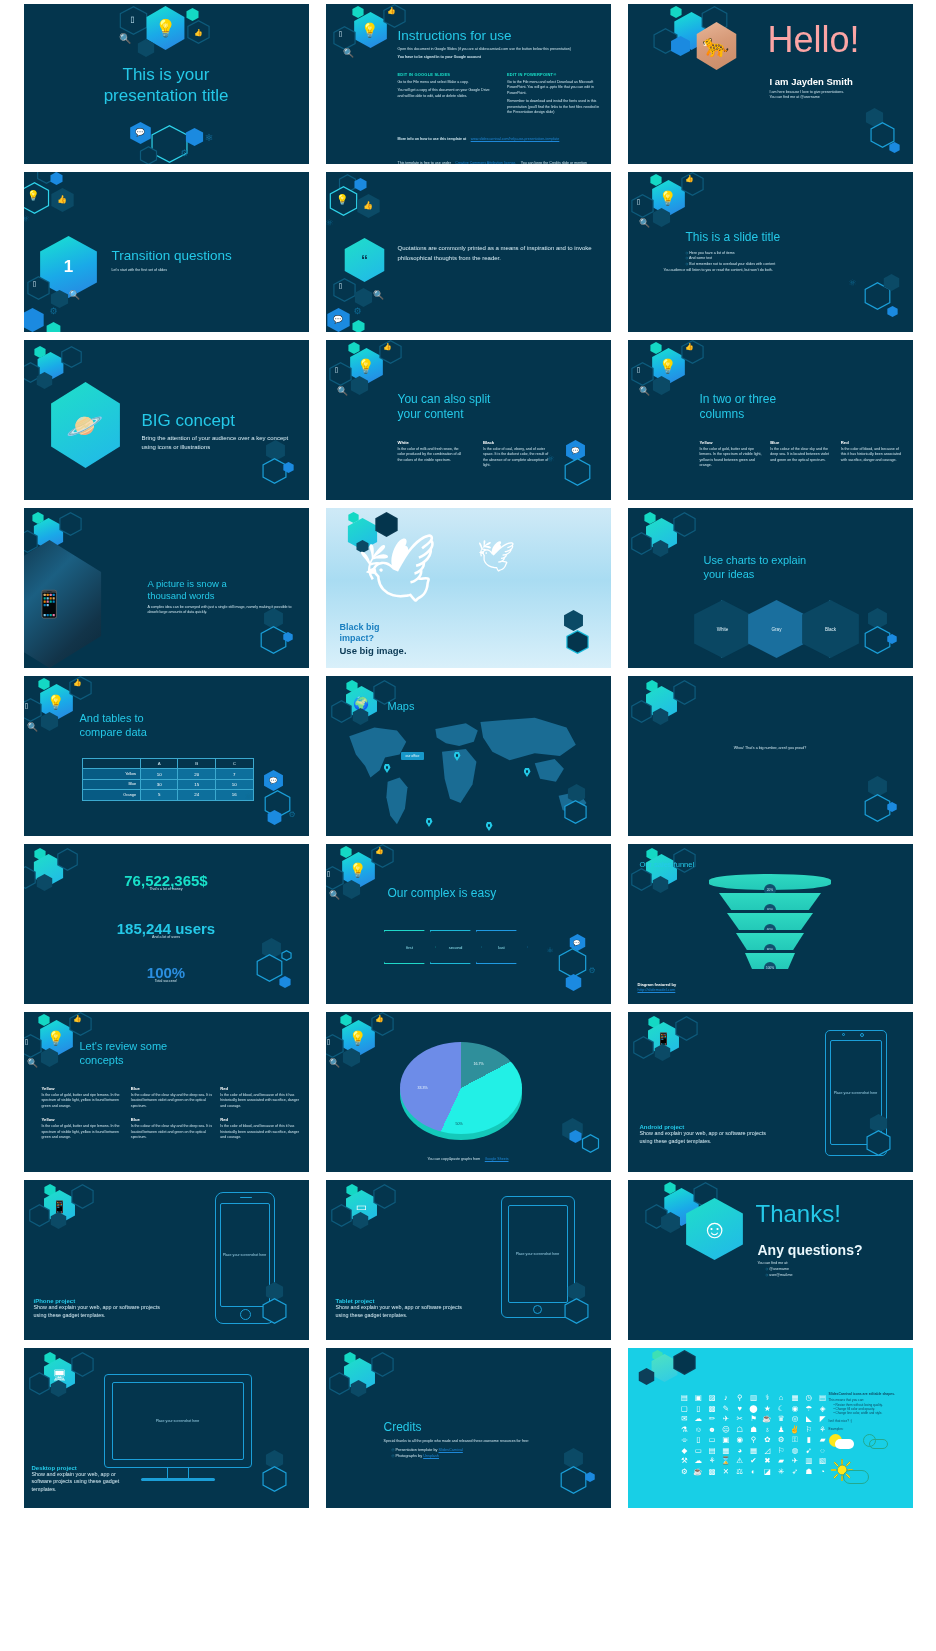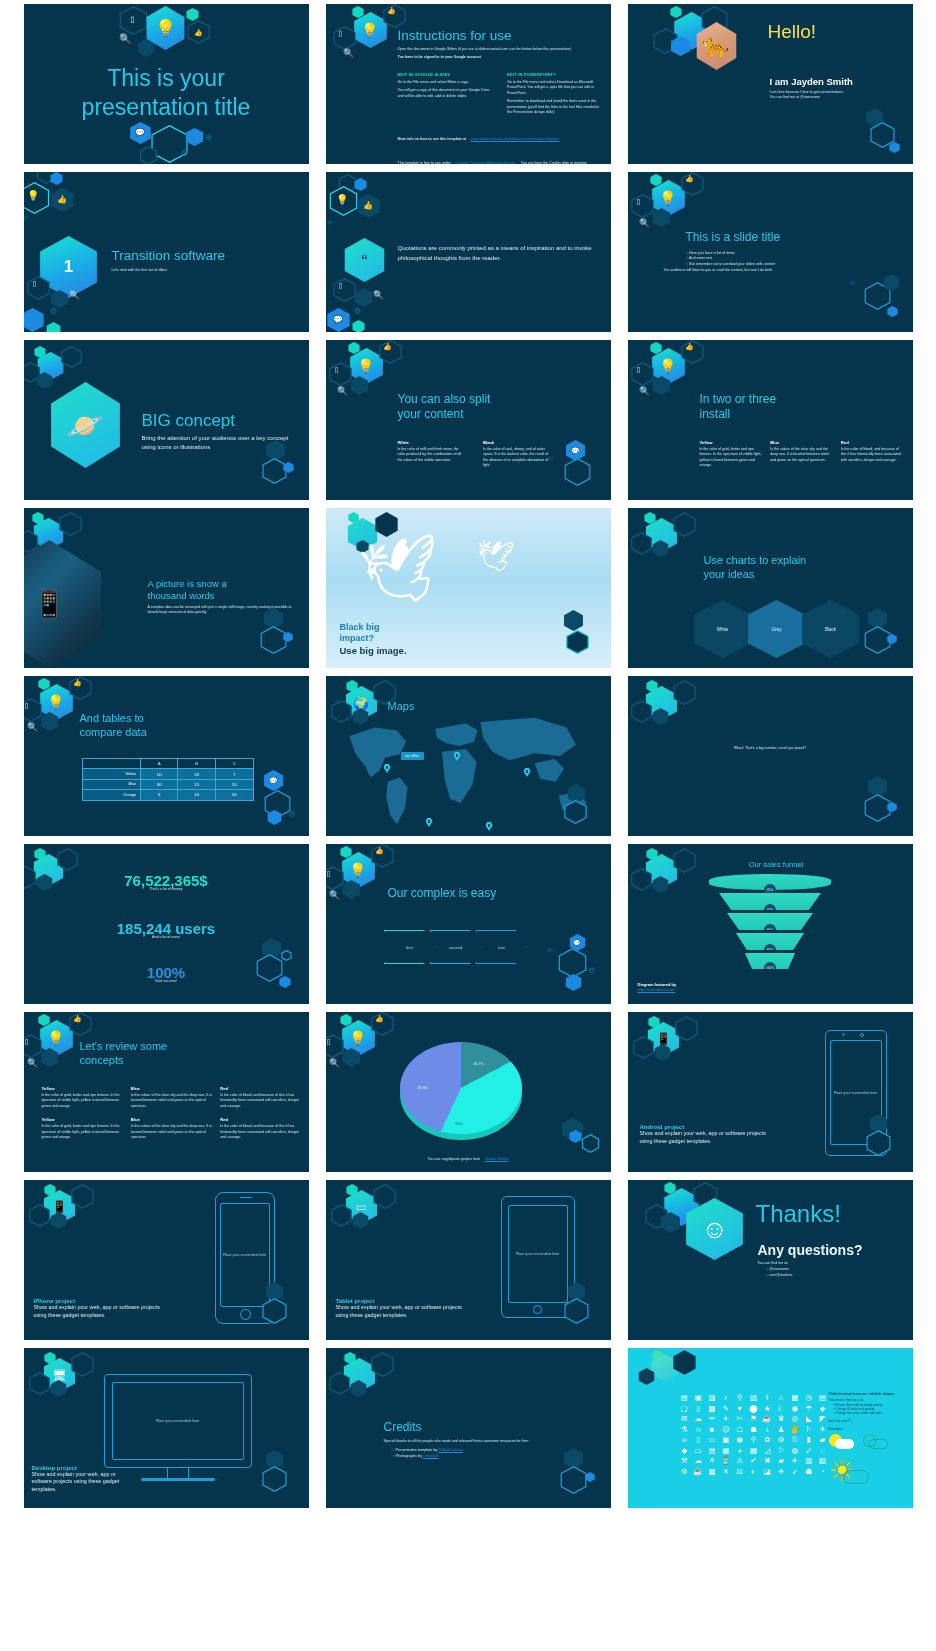--- a/index.html
+++ b/index.html
@@ -51,21 +51,21 @@
   .teal { background: #14d8c4; }
   .blue { background: #1b8ae0; }
   .navy { background: #0b4a66; }
 
   .corner-tl { position: absolute; left: 0; top: 0; width: 92px; height: 78px; pointer-events: none; }
   .corner-br { position: absolute; right: 2px; bottom: 2px; width: 62px; height: 58px; pointer-events: none; }
 
   .ic { color:#fff; font-size: 9px; line-height: 1; }
 
   
-  .title-xl { color:#25c9e8; font-size: 23px; line-height: 1.25; font-weight: 400; }
+  .title-xl { color:#25c9e8; font-size: 17px; line-height: 1.25; font-weight: 400; }
   .title-lg { color:#25c9e8; font-size: 13.5px; line-height: 1.2; font-weight: 400; }
   .title-md { color:#25c9e8; font-size: 11px; line-height: 1.25; font-weight: 400; }
   .body-sm { color:#d9eef6; font-size: 4.6px; line-height: 1.45; }
   .body-xs { color:#cfe6ef; font-size: 3.6px; line-height: 1.5; }
   .lbl-hd { color:#19e0c9; font-size: 4px; font-weight: bold; letter-spacing:.2px;}
   .lnk { color:#1e87d8; text-decoration: underline; }
 
   .col3 { display: grid; grid-template-columns: repeat(3,1fr); gap: 7px; }
   .col2 { display: grid; grid-template-columns: repeat(2,1fr); gap: 16px; }
   .colhd { color:#ffffff; font-size: 4.2px; font-weight: bold; margin-bottom: 2px;}
@@ -208,21 +208,21 @@
         <div class="hex teal" style="left:20px;top:0;width:13px;height:12px;"></div>
         <div class="hex grad" style="left:22px;top:6px;width:40px;height:38px;"></div>
         <div class="hex-o" style="left:50px;top:0px;width:30px;height:28px;color:#0e5b7c;"></div>
         <div class="hex-o" style="left:2px;top:22px;width:28px;height:26px;color:#0e5b7c;"></div>
         <div class="hex blue" style="left:20px;top:30px;width:22px;height:20px;"></div>
         <div class="hex leopard photo-hex" style="left:44px;top:16px;width:46px;height:48px;">
           <span style="font-size:22px">🐆</span>
         </div>
       </div>
       <div style="position:absolute;left:140px;top:18px;">
-        <div style="color:#fde047;font-size:19px;line-height:1">Hello!</div>
+        <div style="color:#fca5a5;font-size:36px;line-height:1">Hello!</div>
       </div>
       <div style="position:absolute;left:142px;top:72px;right:6px;">
         <div style="color:#ffffff;font-size:9.5px;font-weight:bold">I am Jayden Smith</div>
         <div class="body-xs" style="margin-top:3px">I am here because I love to give presentations.</div>
         <div class="body-xs">You can find me at @username</div>
       </div>
       <div class="corner-br">
         <div class="hex navy" style="left:16px;top:4px;width:20px;height:19px;"></div>
         <div class="hex-o" style="left:20px;top:18px;width:28px;height:26px;color:#1b9fd8;"></div>
         <div class="hex blue" style="left:40px;top:38px;width:12px;height:11px;"></div>
@@ -239,21 +239,21 @@
         <div style="position:absolute;left:4px;top:18px;font-size:10px;color:#dff4fb">💡</div>
         <div class="hex navy" style="left:26px;top:16px;width:26px;height:24px;">
             <span class="ic" style="font-size:8px">👍</span>
           </div>
         <div style="position:absolute;left:-2px;top:42px;font-size:9px;color:#0f6b95">⚛</div>
       </div>
       <div class="hex grad" style="left:12px;top:64px;width:66px;height:62px;">
         <span style="font-size:17px;font-weight:bold;color:#fff">1</span>
       </div>
       <div style="position:absolute;left:88px;top:76px;">
-        <div class="title-lg">Transition software</div>
+        <div class="title-lg">Transition questions</div>
         <div class="body-xs" style="margin-top:4px">Let's start with the first set of slides</div>
       </div>
       <div style="position:absolute;left:0px;bottom:4px;width:70px;height:52px;">
         <div class="hex-o" style="left:2px;top:0px;width:26px;height:24px;color:#0e5b7c;"><span></span></div>
         <div style="position:absolute;left:9px;top:4px;font-size:7px;color:#cfe9f5">▯</div>
         <div class="hex navy" style="left:26px;top:14px;width:20px;height:18px;"></div>
         <div style="position:absolute;left:46px;top:14px;font-size:9px;color:#0f6b95">🔍</div>
         <div style="position:absolute;left:26px;top:30px;font-size:9px;color:#0f6b95">⚙</div>
         <div class="hex blue" style="left:-4px;top:32px;width:26px;height:24px;"></div>
         <div class="hex teal" style="left:22px;top:46px;width:16px;height:15px;"></div>
@@ -400,21 +400,21 @@
           </div>
         <div class="hex-o" style="left:52px;top:0px;width:26px;height:24px;color:#0e5b7c;"></div>
         <div style="position:absolute;left:58px;top:3px;font-size:7px;color:#cfe9f5">👍</div>
         <div class="hex-o" style="left:2px;top:22px;width:26px;height:24px;color:#0e5b7c;"></div>
         <div style="position:absolute;left:9px;top:26px;font-size:7px;color:#cfe9f5">▯</div>
         <div class="hex navy" style="left:24px;top:36px;width:20px;height:19px;"></div>
         <div style="position:absolute;left:12px;top:46px;font-size:9px;color:#0f6b95">🔍</div>
       </div>
       <div style="position:absolute;left:72px;top:52px;right:10px;">
         <div class="title-md" style="font-size:12px">In two or three</div>
-        <div class="title-md" style="font-size:12px">install</div>
+        <div class="title-md" style="font-size:12px">columns</div>
       </div>
       <div style="position:absolute;left:72px;top:100px;right:8px;">
         <div class="col3">
           <div>
             <div class="colhd">Yellow</div>
             <div class="body-xs">Is the color of gold, butter and ripe lemons. In the spectrum of visible light, yellow is found between green and orange.</div>
           </div>
           <div>
             <div class="colhd">Blue</div>
             <div class="body-xs">Is the colour of the clear sky and the deep sea. It is located between violet and green on the optical spectrum.</div>
@@ -698,21 +698,21 @@
 
   <div class="cell">
     <div class="slide">
       <div style="position:absolute;left:6px;top:4px;width:80px;height:50px;">
         <div class="hex teal" style="left:12px;top:0;width:13px;height:12px;"></div>
         <div class="hex grad2" style="left:10px;top:6px;width:36px;height:34px;"></div>
         <div class="hex-o" style="left:38px;top:0px;width:26px;height:25px;color:#0e5b7c;"></div>
         <div class="hex-o" style="left:-4px;top:20px;width:24px;height:23px;color:#0e5b7c;"></div>
         <div class="hex navy" style="left:18px;top:28px;width:18px;height:17px;"></div>
       </div>
-      <div style="position:absolute;left:12px;right:0;top:16px;text-align:center;">
+      <div style="position:absolute;left:12px;right:0;top:16px;">
         <div style="color:#25c9e8;font-size:7.5px">Our sales funnel</div>
       </div>
       <div style="position:absolute;left:0;right:0;top:30px;">
         <div class="fstep" style="width:122px;height:16px;border-radius:50%/40%;">
           <div class="fbadge" style="top:10px">20%</div>
         </div>
         <div class="fstep" style="width:102px;height:17px;margin-top:3px;clip-path:polygon(0 0,100% 0,88% 100%,12% 100%);">
           <div class="fbadge" style="top:11px">40%</div>
         </div>
         <div class="fstep" style="width:86px;height:17px;margin-top:3px;clip-path:polygon(0 0,100% 0,86% 100%,14% 100%);">

